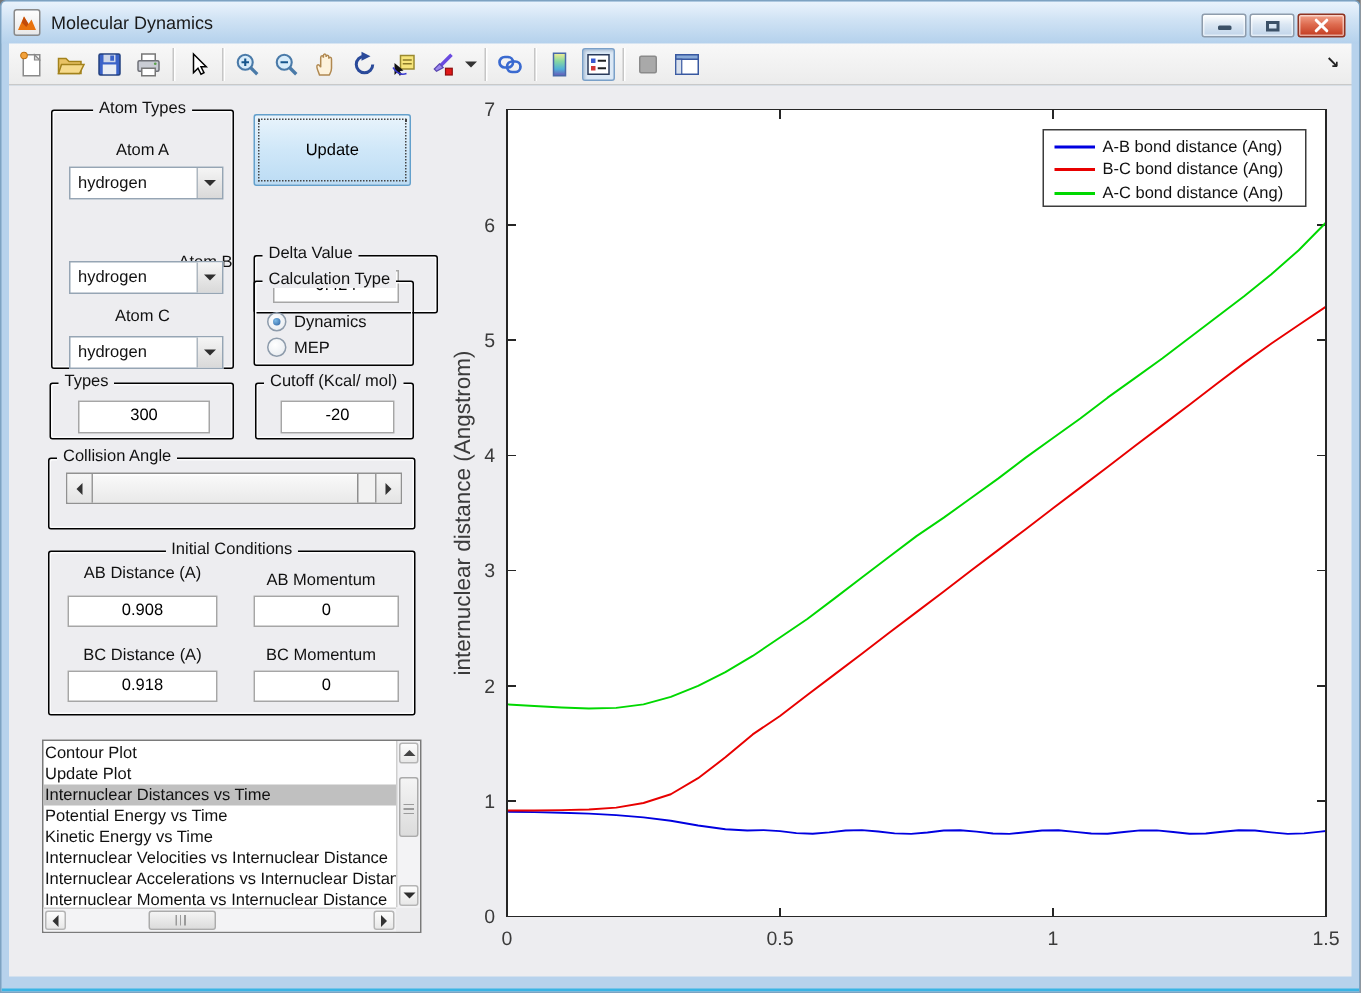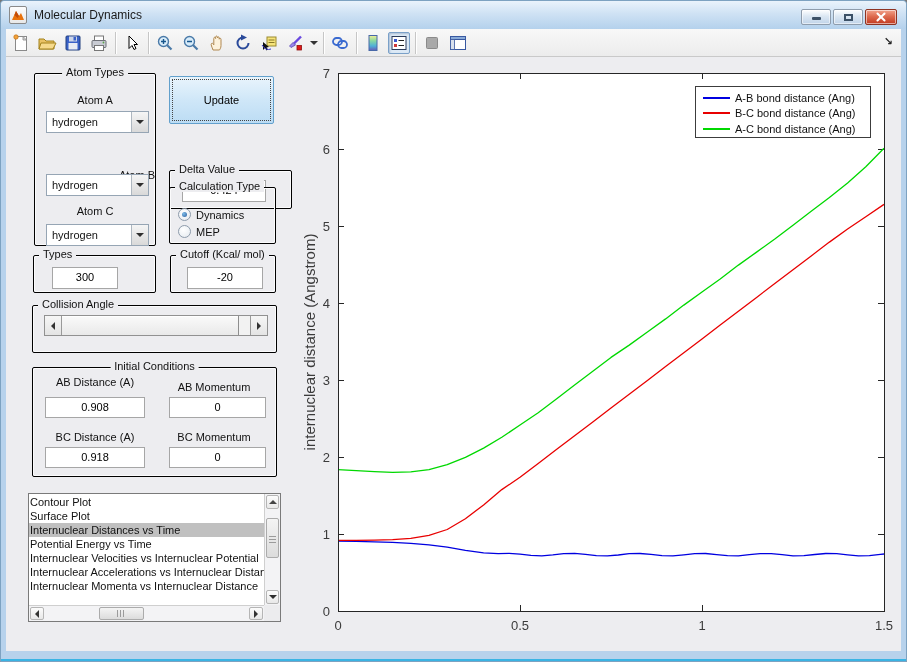--- a/index.html
+++ b/index.html
@@ -264,21 +264,21 @@
     <div class="group" style="left:163px;top:130px;width:107px;height:57px;">
       <span class="gtitle left">Calculation Type</span>
       <span class="radio on" style="left:8px;top:20px;"></span>
       <div class="lbl" style="left:26px;top:21px;">Dynamics</div>
       <span class="radio" style="left:8px;top:37px;"></span>
       <div class="lbl" style="left:26px;top:38px;">MEP</div>
     </div>
 
     <div class="group" style="left:27px;top:198px;width:123px;height:38px;">
       <span class="gtitle left">Types</span>
-      <div class="tfield" style="left:18px;top:11px;width:66px;height:22px;">300</div>
+      <div class="tfield" style="left:18px;top:11px;width:88px;height:22px;">300</div>
     </div>
 
     <div class="group" style="left:164px;top:198px;width:106px;height:38px;padding-left:40px;">
       <span class="gtitle left">Cutoff (Kcal/ mol)</span>
       <div class="tfield" style="left:16px;top:11px;width:76px;height:22px;">-20</div>
     </div>
 
     <div class="group" style="left:26px;top:248px;width:245px;height:48px;">
       <span class="gtitle left">Collision Angle</span>
       <div class="slider" style="left:11px;top:9px;width:224px;height:21px;">
@@ -300,24 +300,25 @@
       <div class="tfield" style="left:136px;top:29px;width:97px;height:21px;">0</div>
       <div class="lbl center" style="left:0;top:63px;width:124px;">BC Distance (A)</div>
       <div class="lbl center" style="left:125px;top:63px;width:112px;">BC Momentum</div>
       <div class="tfield" style="left:12px;top:79px;width:100px;height:21px;">0.918</div>
       <div class="tfield" style="left:136px;top:79px;width:97px;height:21px;">0</div>
     </div>
 
     <div class="listbox">
       <div class="lb-rows" id="lb-rows">
           <div class="lb-row">Contour Plot</div>
-          <div class="lb-row">Surface Plot</div>
+          <div class="lb-row">Update Plot</div>
           <div class="lb-row sel">Internuclear Distances vs Time</div>
           <div class="lb-row">Potential Energy vs Time</div>
-          <div class="lb-row">Internuclear Velocities vs Internuclear Potential</div>
+          <div class="lb-row">Kinetic Energy vs Time</div>
+          <div class="lb-row">Internuclear Velocities vs Internuclear Distance</div>
           <div class="lb-row">Internuclear Accelerations vs Internuclear Distance</div>
           <div class="lb-row">Internuclear Momenta vs Internuclear Distance</div>
         </div>
       <div class="vscroll">
         <div class="sb-btn" style="left:1px;top:1px;width:13px;height:14px;">
             <span class="tri-up"></span>
           </div>
         <div class="sb-thumb" style="left:1px;top:24px;width:13px;height:40px;">
             <span class="grip-v"></span>
           </div>

